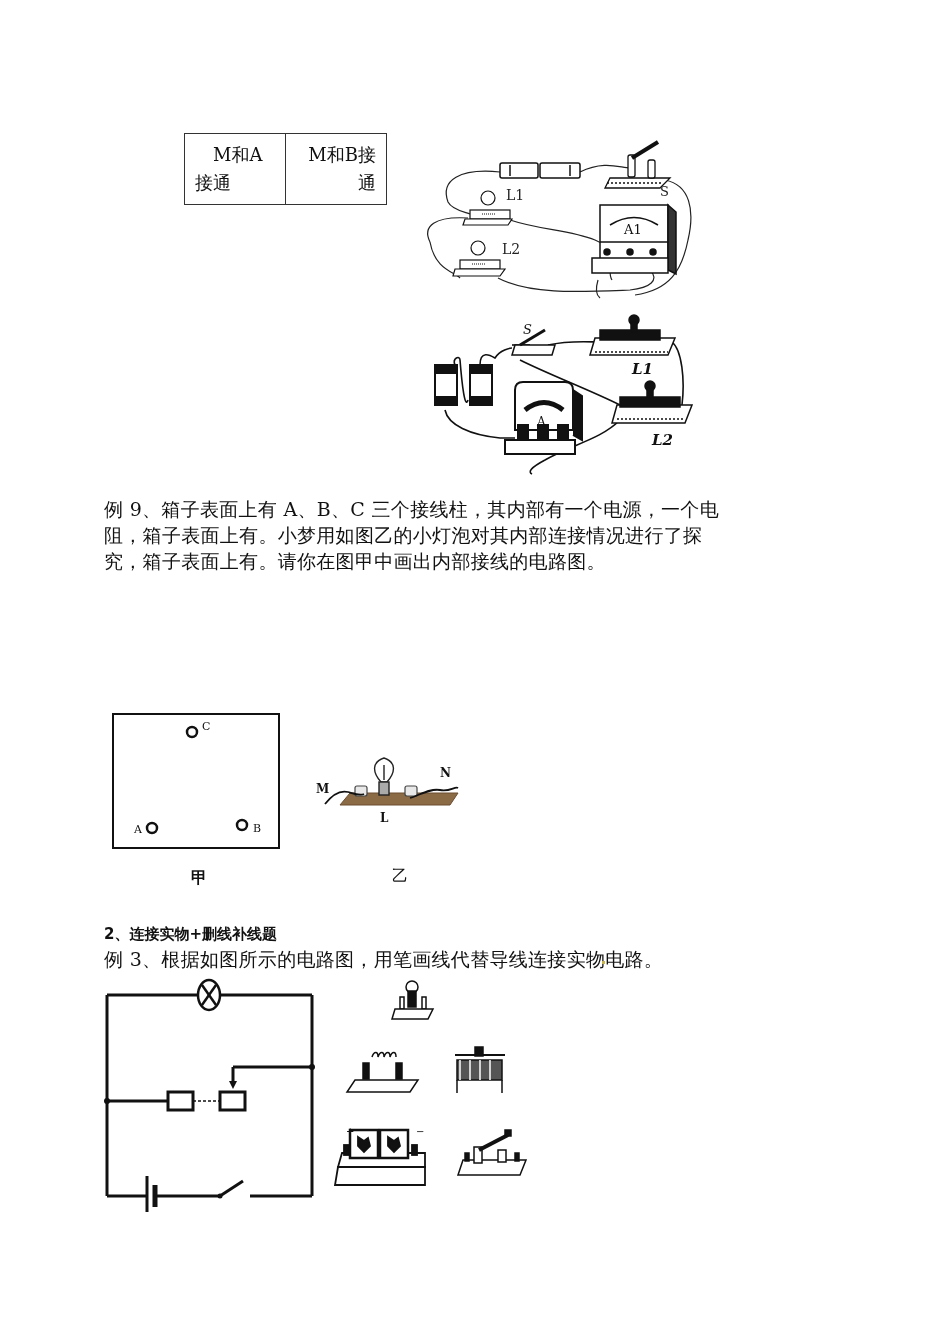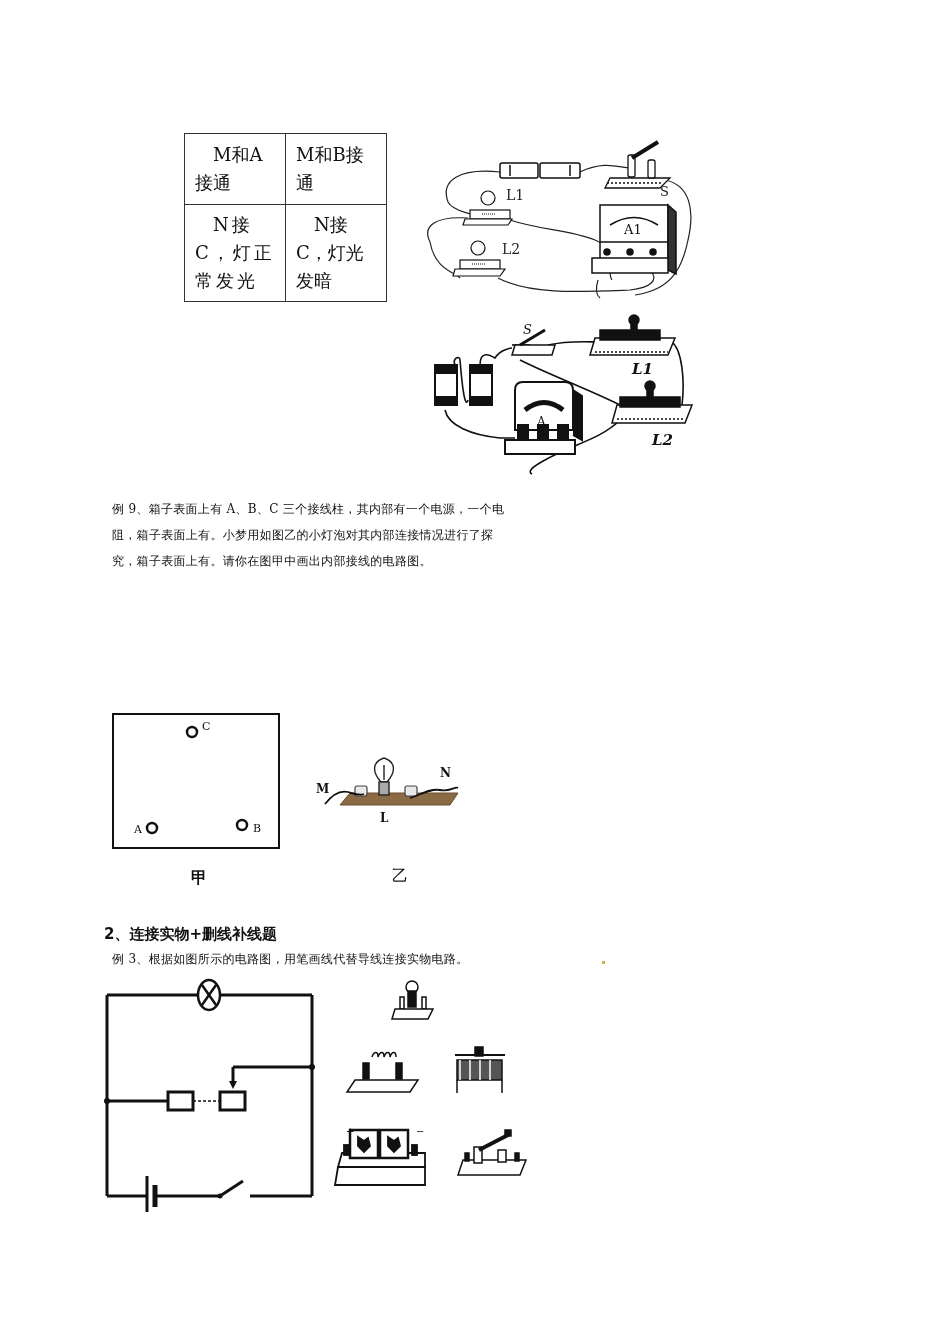--- a/index.html
+++ b/index.html
@@ -3,46 +3,38 @@
 <meta charset="utf-8">
 <style>
   html, body { margin: 0; padding: 0; background: #ffffff; }
   body { width: 950px; height: 1344px; position: relative; overflow: hidden;
          font-family: "DejaVu Serif", "Liberation Serif", serif; color: #111; }
   .abs { position: absolute; }
   table.cond { position: absolute; left: 184px; top: 133px; border-collapse: collapse;
                font-size: 18px; line-height: 28px; padding-left: 46px; }
   table.cond td { border: 1px solid #333; vertical-align: middle; padding: 4px 10px 4px 10px; }
   table.cond td.c1 { width: 80px; }
-  table.cond td.c2 { width: 80px; }
+  table.cond td.c2 { width: 80px; text-align: right; }
   .cell-text { display: block; }
-  .para { position: absolute; left: 112px; font-size: 12px; line-height: 26px; letter-spacing: 0.3px; white-space: nowrap; }
+  .para { position: absolute; left: 104px; font-size: 19px; line-height: 26px; letter-spacing: 0.3px; white-space: nowrap; }
   .heading { position: absolute; left: 104px; font-family: "DejaVu Sans", "Liberation Sans", sans-serif; font-weight: bold; font-size: 15px; }
   .caption { position: absolute; font-size: 16px; }
   svg { position: absolute; overflow: visible; }
 </style>
 </head>
 <body>
 
 <table class="cond">
   <tbody>
       <tr>
     <td class="c1" style="height:62px">
           <span class="cell-text" style="text-indent:1em">M和A接通</span>
         </td>
     <td class="c2">
           <span class="cell-text">M和B接通</span>
-        </td>
-  </tr>
-  <tr>
-    <td class="c1" style="height:88px">
-          <span class="cell-text" style="text-indent:1em;letter-spacing:3px">N接C，灯正常发光</span>
-        </td>
-    <td class="c2">
-          <span class="cell-text" style="text-indent:1em">N接C，灯光发暗</span>
         </td>
   </tr>
 </tbody>
   </table>
 
 <svg style="left:420px;top:130px" width="280" height="170" viewBox="0 0 280 170">
   <g fill="none" stroke="#222" stroke-width="1.2">
     <path d="M80,42 C40,38 20,50 28,72 C32,80 45,82 50,84"></path>
     <path d="M160,42 C185,30 200,38 210,38"></path>
     <path d="M48,88 C15,86 2,96 10,112"></path>

